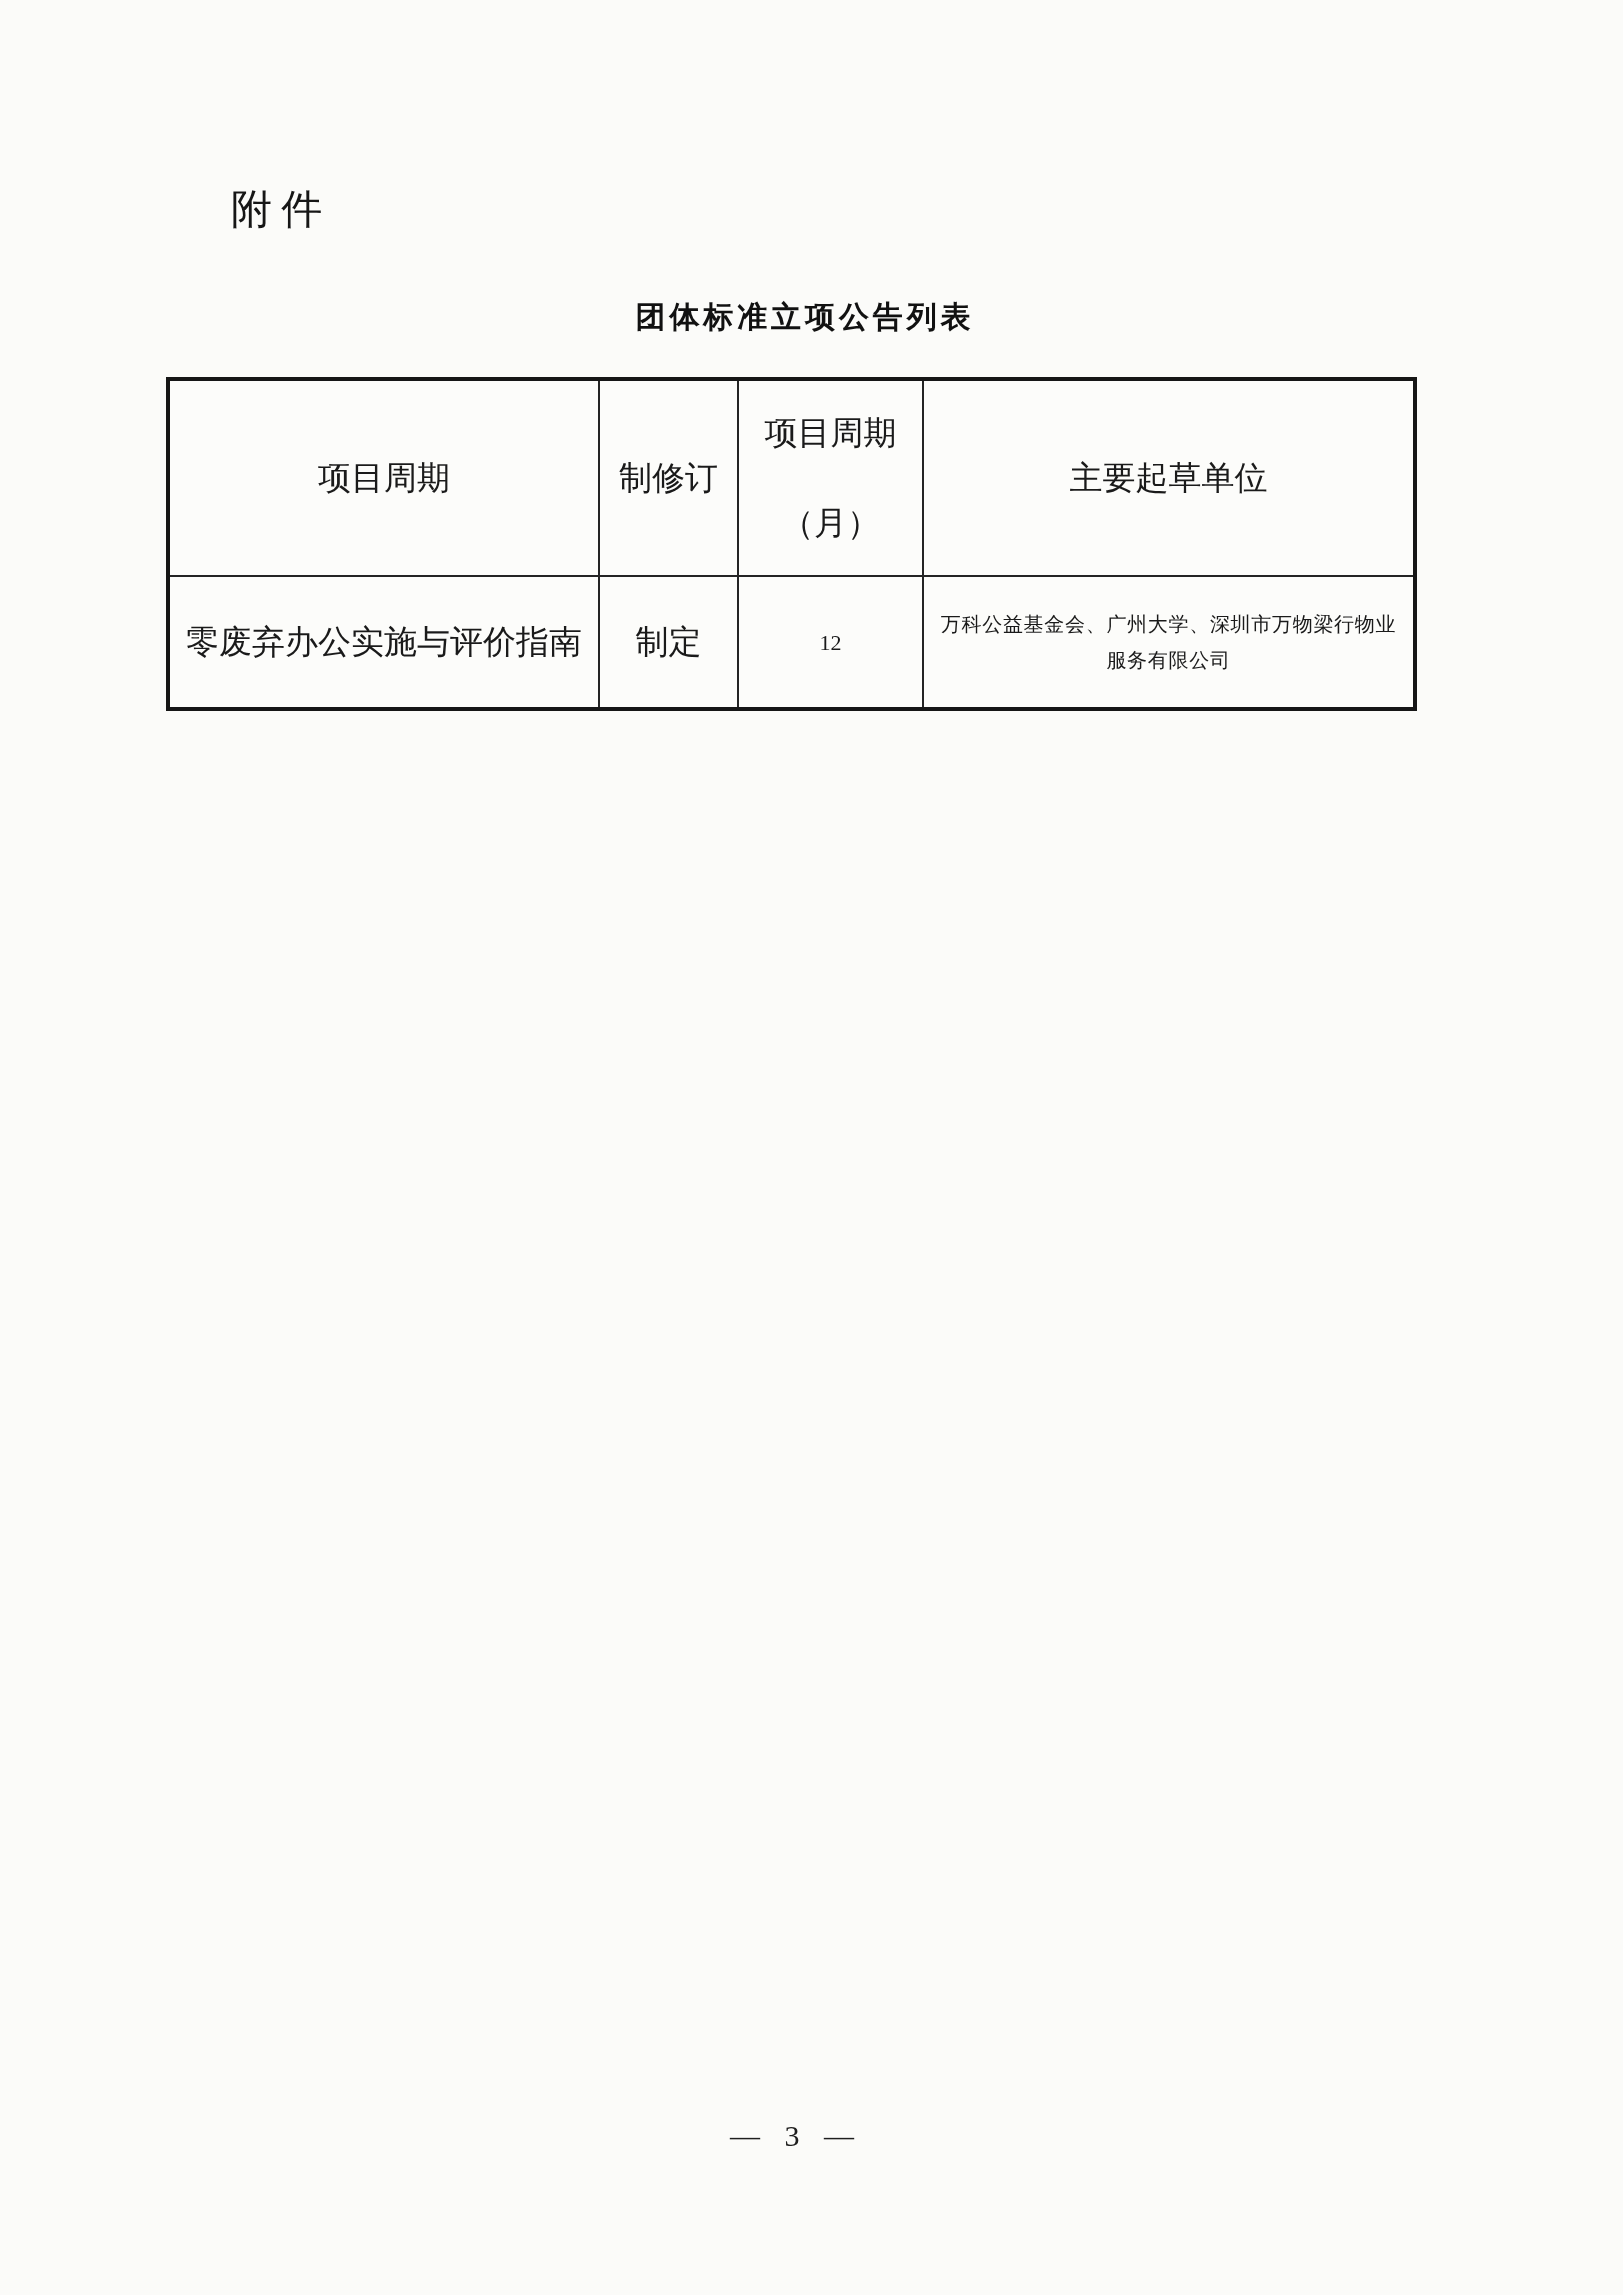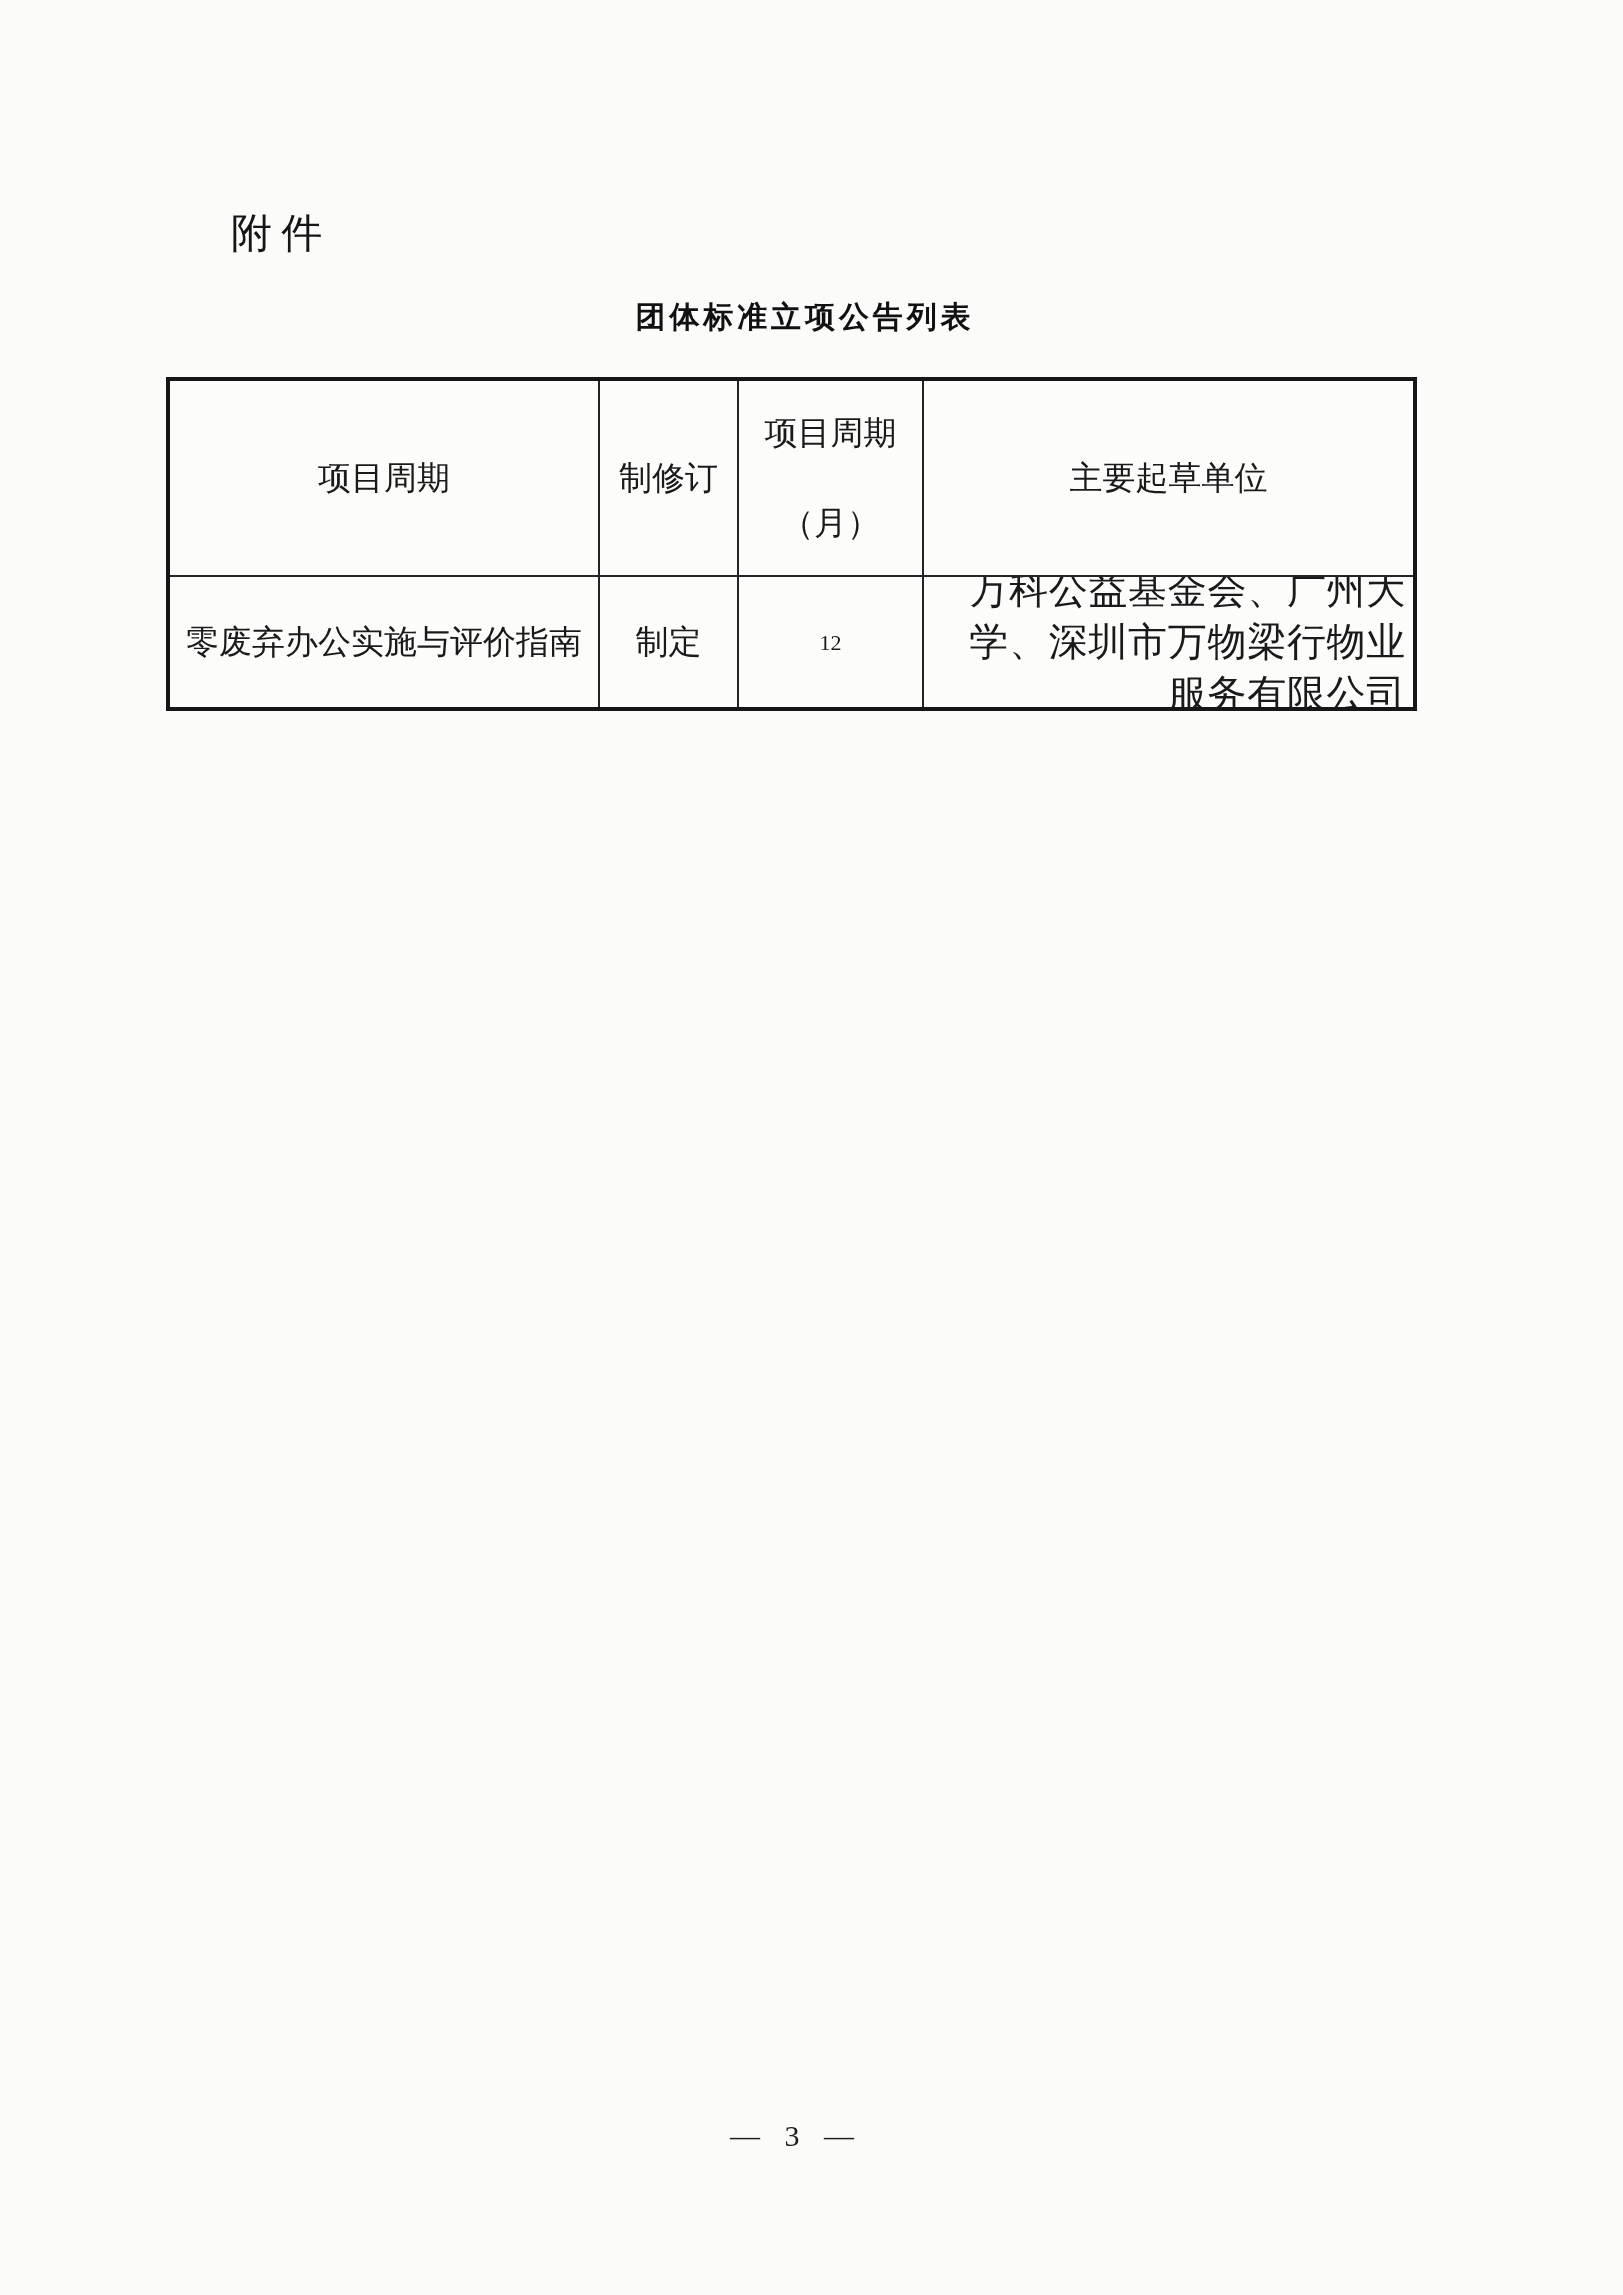--- a/index.html
+++ b/index.html
@@ -12,21 +12,21 @@
     position: relative;
     background: #fbfbf9;
     color: #1c1c1c;
     font-family: "Liberation Serif", "DejaVu Serif", serif;
     overflow: hidden;
   }
 
   .attachment-label {
     position: absolute;
     left: 231px;
-    top: 208px;
+    top: 184px;
     font-size: 41px;
     line-height: 51px;
     letter-spacing: 9.2px;
     color: #161616;
   }
 
   .doc-title {
     position: absolute;
     left: 0;
     top: 287px;
@@ -64,23 +64,23 @@
     color: #1a1a1a;
     overflow: hidden;
   }
   .cell.v-sep { border-right: 2px solid #242424; }
   .cell.h-sep { border-bottom: 2.6px solid #242424; }
   .cycle-head { row-gap: 47px; }
   .num-cell { font-size: 22px; }
   .units-cell { align-items: center; }
   .units-text {
     width: 475px;
-    font-size: 39px;
-    line-height: 52px;
-    text-align: right;
+    font-size: 20px;
+    line-height: 36px;
+    text-align: center;
     letter-spacing: 0.7px;
   }
 
   .page-number {
     position: absolute;
     left: 0;
     top: 2119px;
     width: 1584px;
     text-align: center;
     font-size: 30px;

